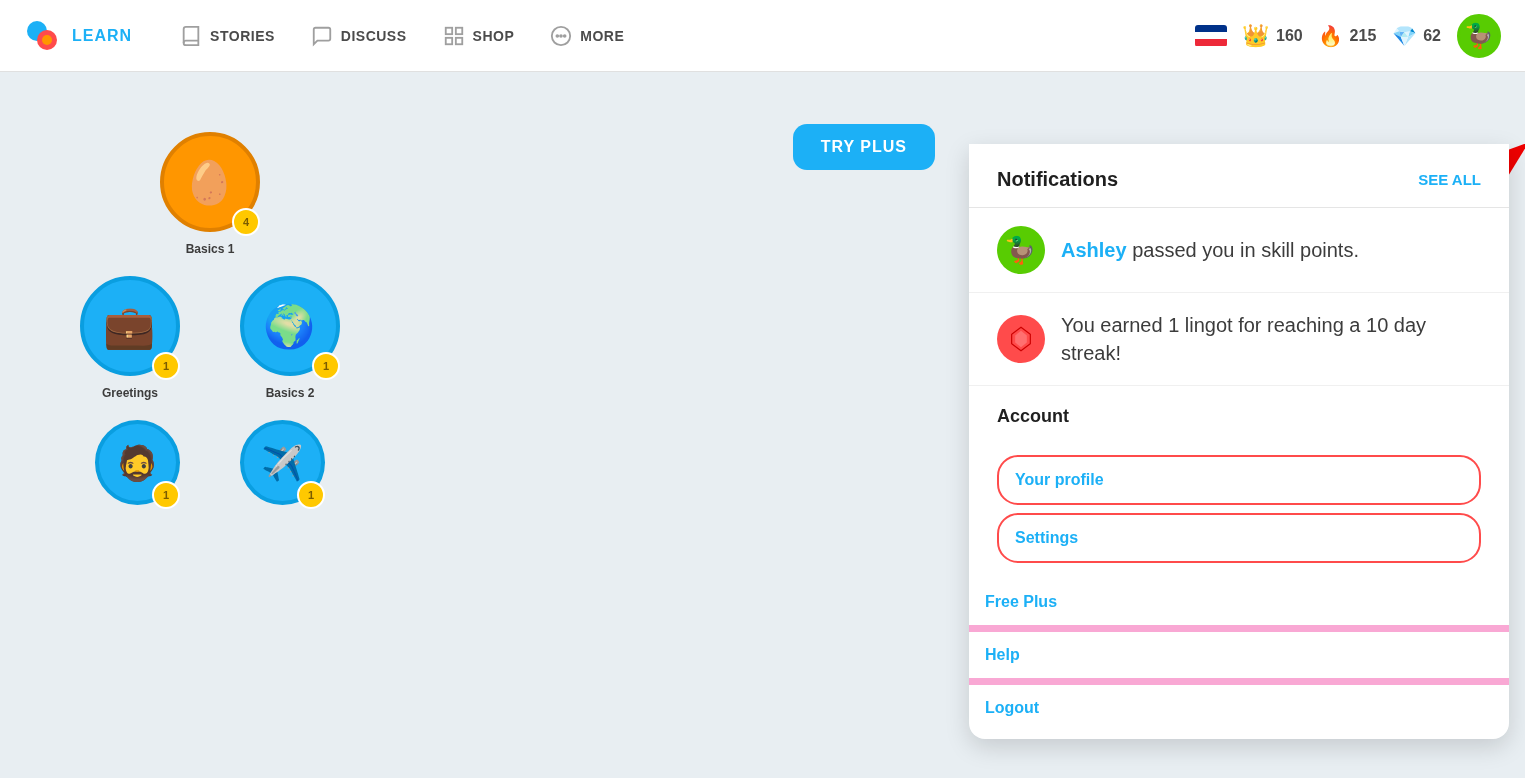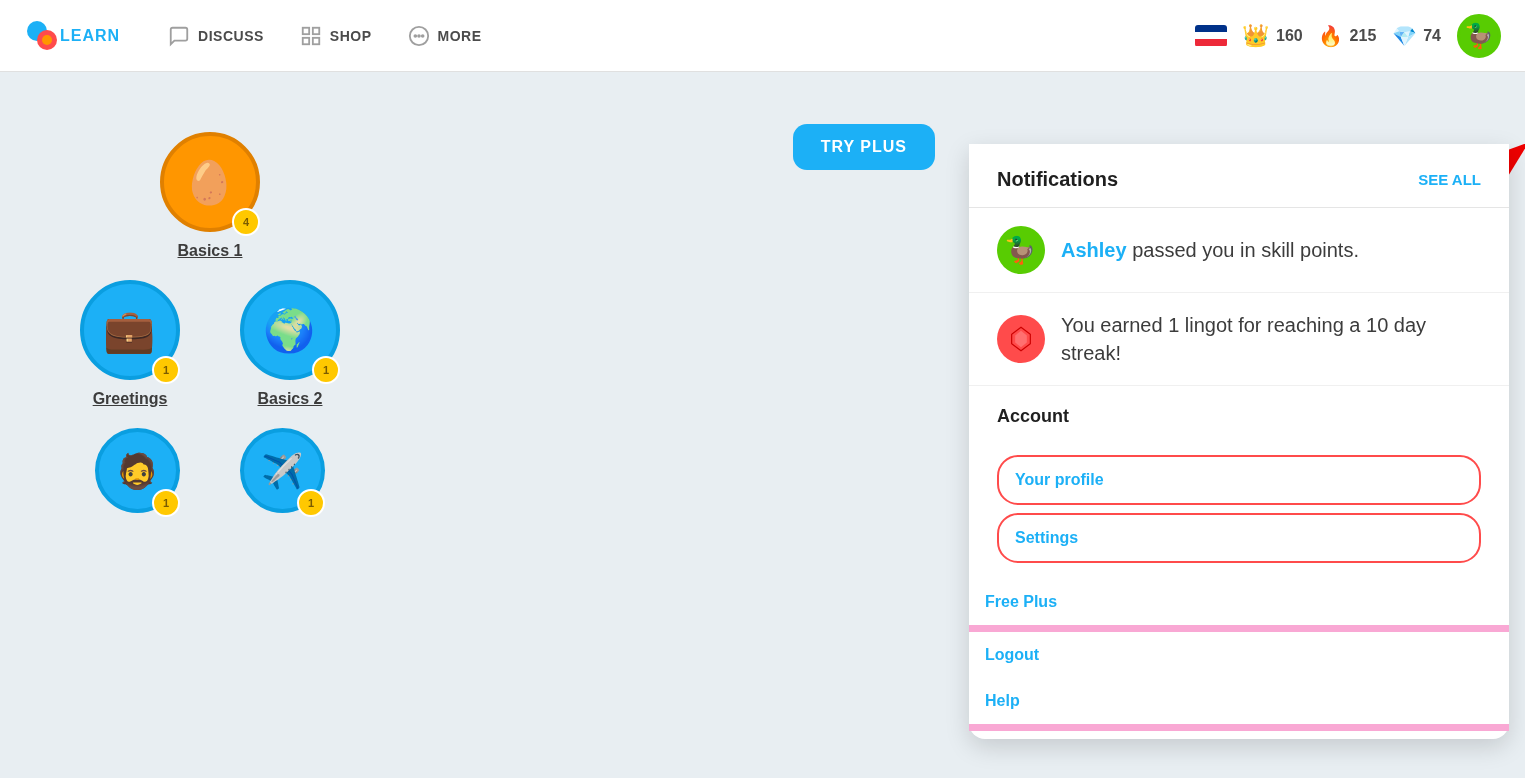--- a/index.html
+++ b/index.html
@@ -12,21 +12,21 @@
       background: #fff;
       height: 72px;
       padding: 0 24px;
       border-bottom: 1px solid #e0e0e0;
       position: relative;
       z-index: 10;
     }
     .nav-logo {
       display: flex;
       align-items: center;
-      gap: 0;
+      gap: 12px;
       margin-right: 32px;
     }
     .nav-logo-text {
       font-size: 16px;
       font-weight: 800;
       color: #1cb0f6;
       letter-spacing: 1px;
     }
     .nav-items {
       display: flex;
@@ -156,24 +156,23 @@
       display: flex;
       align-items: center;
       justify-content: center;
       font-size: 11px;
       font-weight: 800;
       color: #7a5c00;
       border: 2px solid #fff;
     }
 
     .skill-label {
-      font-size: 16px;
+      font-size: 12px;
       font-weight: 800;
       color: #3c3c3c;
-      text-decoration: underline;
     }
 
     
     .dropdown-menu {
       position: absolute;
       top: 72px;
       right: 16px;
       width: 540px;
       background: #fff;
       border-radius: 0 0 16px 16px;
@@ -300,20 +299,27 @@
     <svg width="36" height="36" viewBox="0 0 36 36">
       <circle cx="13" cy="13" r="10" fill="#1cb0f6"></circle>
       <circle cx="23" cy="22" r="10" fill="#ff4b4b"></circle>
       <circle cx="23" cy="22" r="5" fill="#ff9600"></circle>
     </svg>
     <span class="nav-logo-text">LEARN</span>
   </div>
 
   <div class="nav-items">
 
+    <a class="nav-item">
+      <svg width="22" height="22" viewBox="0 0 24 24" fill="none" stroke="#777" stroke-width="2">
+        <path d="M4 19.5A2.5 2.5 0 0 1 6.5 17H20"></path>
+        <path d="M6.5 2H20v20H6.5A2.5 2.5 0 0 1 4 19.5v-15A2.5 2.5 0 0 1 6.5 2z"></path>
+      </svg>
+      <span>STORIES</span>
+    </a>
 
     <a class="nav-item">
       <svg width="22" height="22" viewBox="0 0 24 24" fill="none" stroke="#777" stroke-width="2">
         <path d="M21 15a2 2 0 0 1-2 2H7l-4 4V5a2 2 0 0 1 2-2h14a2 2 0 0 1 2 2z"></path>
       </svg>
       <span>DISCUSS</span>
     </a>
 
     <a class="nav-item">
       <svg width="22" height="22" viewBox="0 0 24 24" fill="none" stroke="#777" stroke-width="2">
@@ -351,21 +357,21 @@
       <span class="stat-num">160</span>
     </div>
 
     <div class="nav-stat">
       <span class="stat-streak">🔥</span>
       <span class="stat-num">215</span>
     </div>
 
     <div class="nav-stat">
       <span class="stat-gems">💎</span>
-      <span class="stat-num">74</span>
+      <span class="stat-num">62</span>
     </div>
 
     <div class="avatar-btn">
       <span style="font-size:24px;">🦆</span>
     </div>
   </div>
 </nav>
 
 <div class="main-content">
 
@@ -446,22 +452,22 @@
     </div>
 
     <div class="account-section">
       <div class="account-title">Account</div>
 
       <a class="account-link">Your profile</a>
       <a class="account-link">Settings</a>
     </div>
 
     <a class="account-plain-link">Free Plus</a>
+    <a class="account-plain-link">Help</a>
     <a class="account-plain-link" style="border-bottom: none;">Logout</a>
-    <a class="account-plain-link">Help</a>
   </div>
 
   <svg class="arrow-container" viewBox="0 0 1525 706" style="position:absolute;top:72px;left:0;width:1525px;height:706px;pointer-events:none;">
 
     <defs>
       <marker id="arrowhead" markerWidth="10" markerHeight="7" refX="0" refY="3.5" orient="auto">
         <polygon points="0 0, 10 3.5, 0 7" fill="#e00"></polygon>
       </marker>
     </defs>
 

